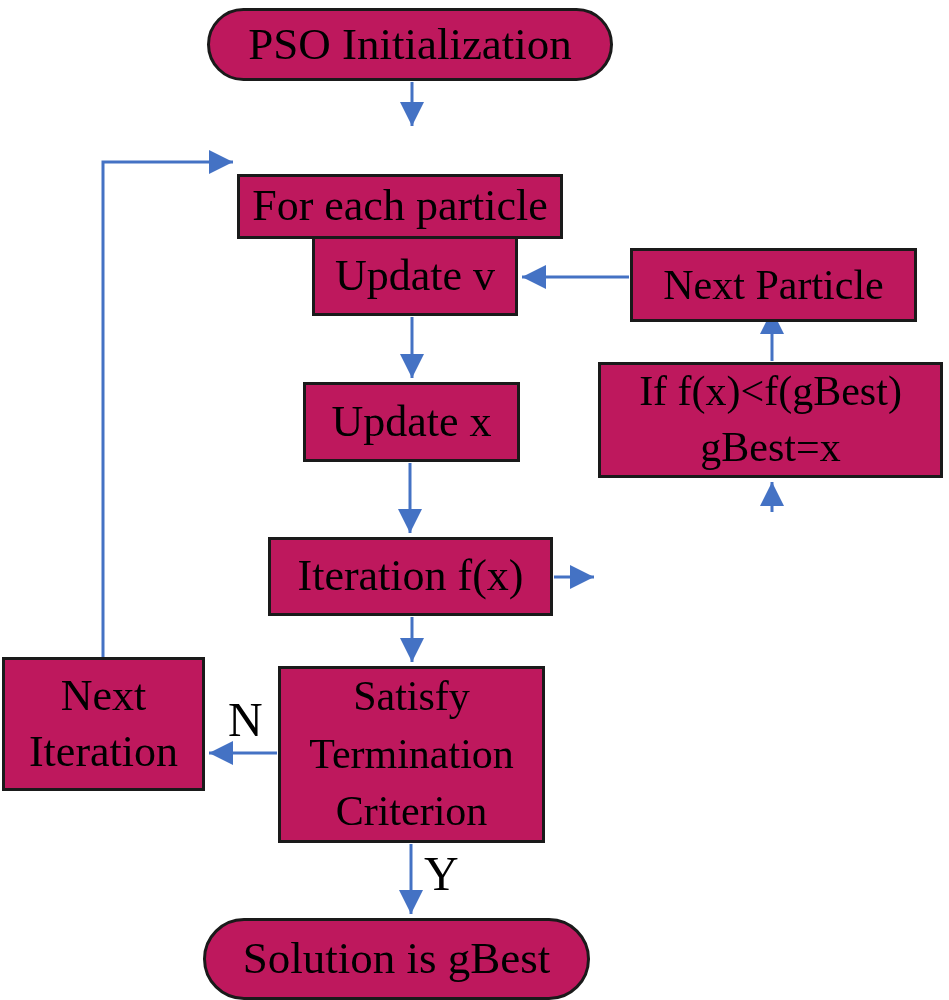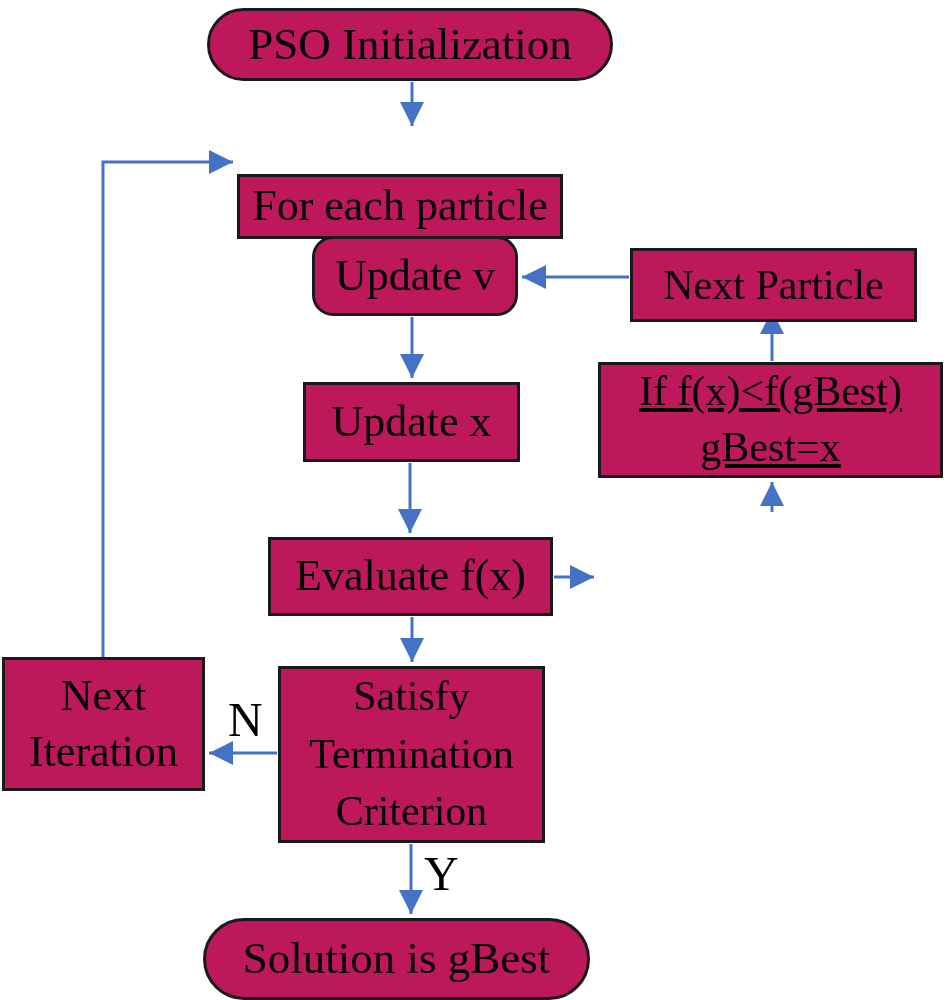--- a/index.html
+++ b/index.html
@@ -29,25 +29,25 @@
     display: flex;
     align-items: center;
     justify-content: center;
     text-align: center;
     background: #be185d;
     border: 3px solid #1a1a1a;
     font-size: 44px;
     line-height: 1.15;
   }
   .stadium { border-radius: 999px; }
-  .two-line { flex-direction: column; text-decoration: underline; }
+  .two-line { flex-direction: column; }
 
   #n-start        { left: 207px; top: 8px;   width: 406px; height: 73px;  font-size: 45px; }
   #n-foreach      { left: 237px; top: 130px; width: 326px; height: 65px; margin-top: 44px;  }
-  #n-updatev      { left: 312px; top: 236px; width: 206px; height: 80px; border-radius: 21px;  }
+  #n-updatev      { left: 312px; top: 236px; width: 206px; height: 80px;  }
   #n-updatex      { left: 303px; top: 382px; width: 217px; height: 80px; justify-content: center;  }
   #n-evaluate     { left: 268px; top: 537px; width: 285px; height: 79px;  }
   #n-satisfy      { left: 278px; top: 666px; width: 267px; height: 177px; font-size: 42px; line-height: 1.38; }
   #n-solution     { left: 203px; top: 918px; width: 387px; height: 82px;  font-size: 45px; }
   #n-nextiter     { left: 2px;   top: 657px; width: 203px; height: 134px; line-height: 1.28; }
   #n-nextparticle { left: 630px; top: 248px; width: 287px; height: 74px;  font-size: 42px; }
   #n-ifgbest      { left: 598px; top: 362px; width: 345px; height: 116px; font-size: 42px; line-height: 1.33; }
   #n-ifpbest      { left: 598px; top: 513px; width: 345px; height: 124px; font-size: 42px; line-height: 1.38; }
 
   .branch-label {
@@ -95,21 +95,21 @@
 
   <div class="node" id="n-updatev">
     <span>Update v</span>
   </div>
 
   <div class="node" id="n-updatex">
     <span>Update x</span>
   </div>
 
   <div class="node" id="n-evaluate">
-    <span>Evaluate f(x)</span>
+    <span>Iteration f(x)</span>
   </div>
 
   <div class="node" id="n-satisfy">
     <span>Satisfy Termination Criterion</span>
   </div>
 
   <div class="node stadium" id="n-solution">
     <span>Solution is gBest</span>
   </div>
 

